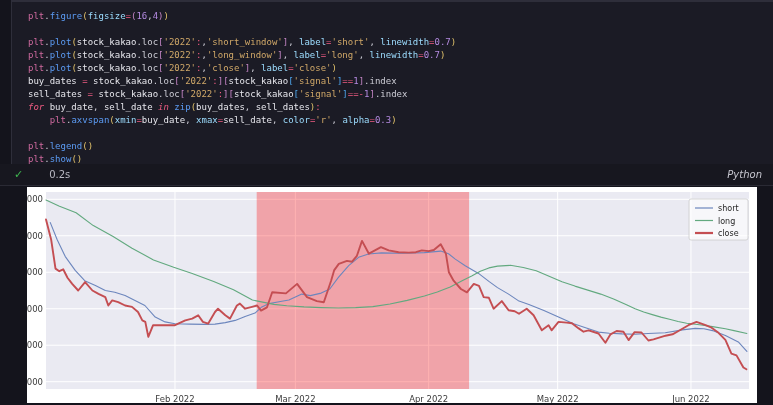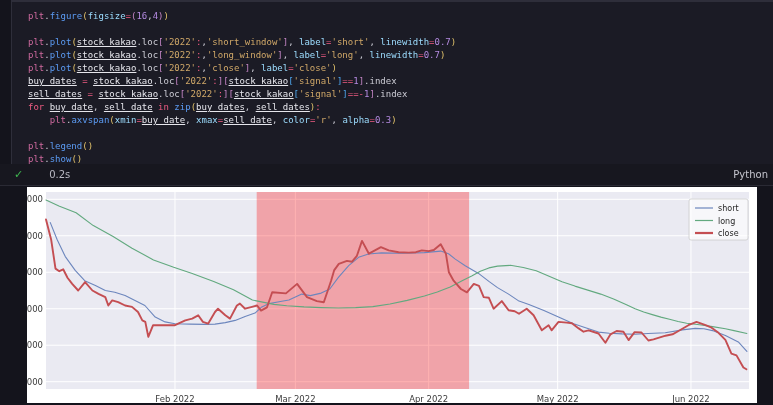--- a/index.html
+++ b/index.html
@@ -19,33 +19,33 @@
   .code-line { height:13px; }
   .tok-mod { color:#d06a9f; }
   .tok-fn  { color:#5c9cf5; }
   .tok-b1  { color:#dfc06a; }
   .tok-b2  { color:#c586c6; }
   .tok-b3  { color:#4fa8f0; }
   .tok-str { color:#d0a868; }
   .tok-arg { color:#9cdcfe; }
   .tok-op  { color:#ef5b82; }
   .tok-num { color:#b48ae0; }
-  .tok-kw  { color:#ef5b82; }
-  .tok-var { color:#e6e6ec;text-decoration:underline; }
+  .tok-kw  { color:#ef5b82;font-style:italic; }
+  .tok-var { color:#e6e6ec; }
   .tok-pln { color:#cdcdd6; }
 
   
   .status {
     position:absolute; left:0; top:164px; width:773px; height:22px;
     background:#17171f; border-bottom:1px solid #2a2a34;
     display:flex; align-items:center; font-size:10px; color:#b9b9c3;
   }
   .status .check { color:#3fb950; margin-left:14px; font-size:11px; }
   .status .time  { margin-left:26px; }
-  .status .lang  { margin-left:auto; margin-right:5px; color:#c6c6cf; }
+  .status .lang  { margin-left:auto; margin-right:11px; color:#c6c6cf;font-style:italic; }
 
   
   .figure {
     position:absolute; left:27px; top:187px; width:730px; height:216px;
     background:#ffffff;
   }
   svg text { font-family:"DejaVu Sans", sans-serif; }
 </style>
 </head>
 <body>

